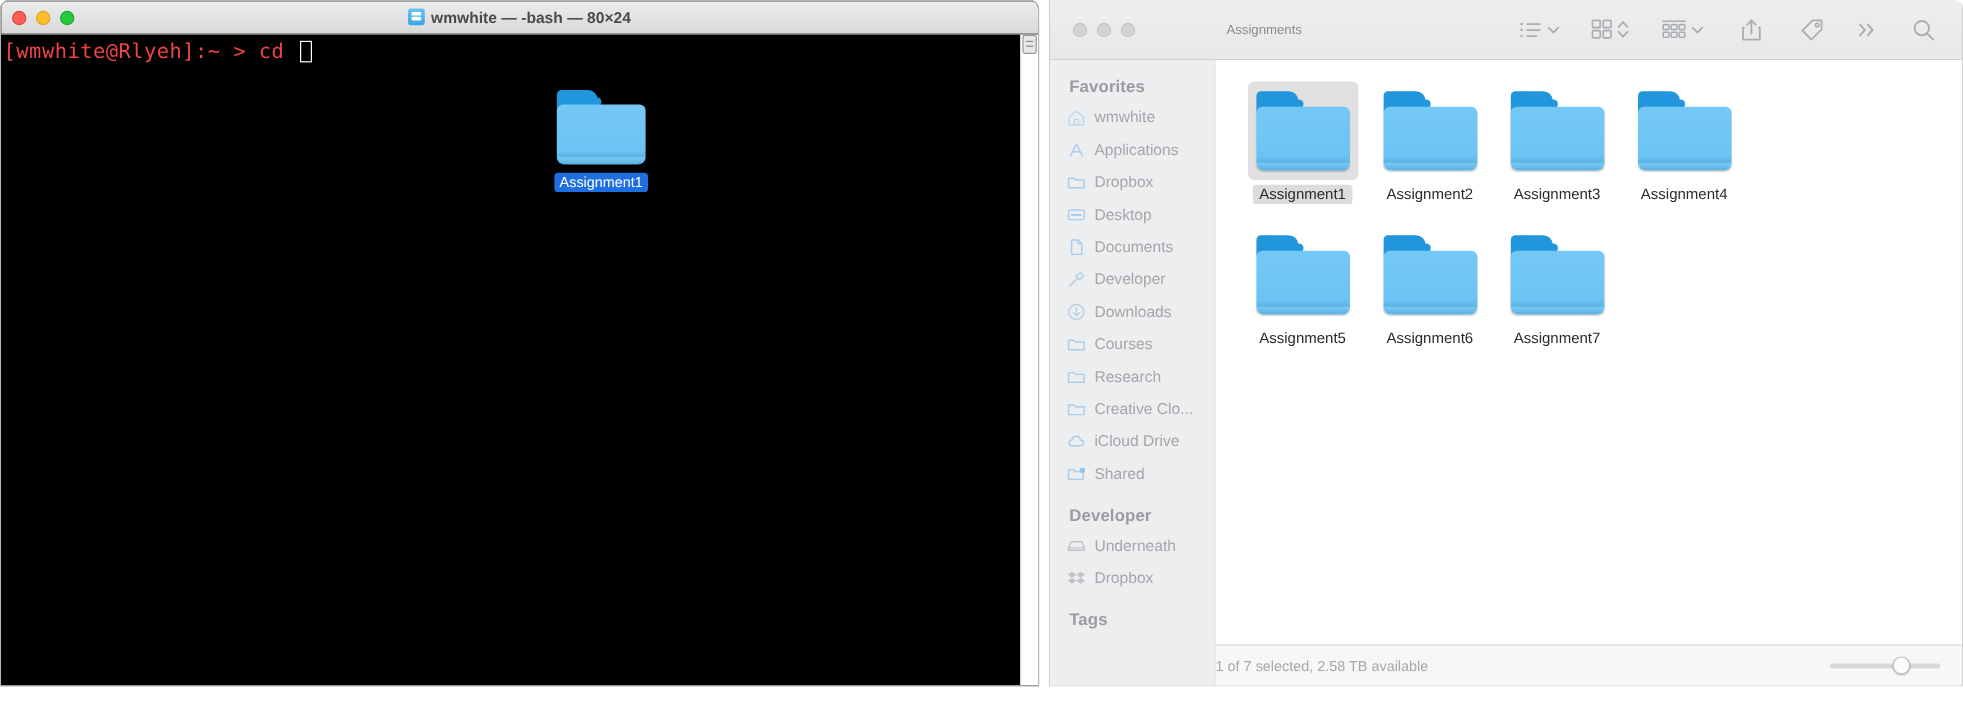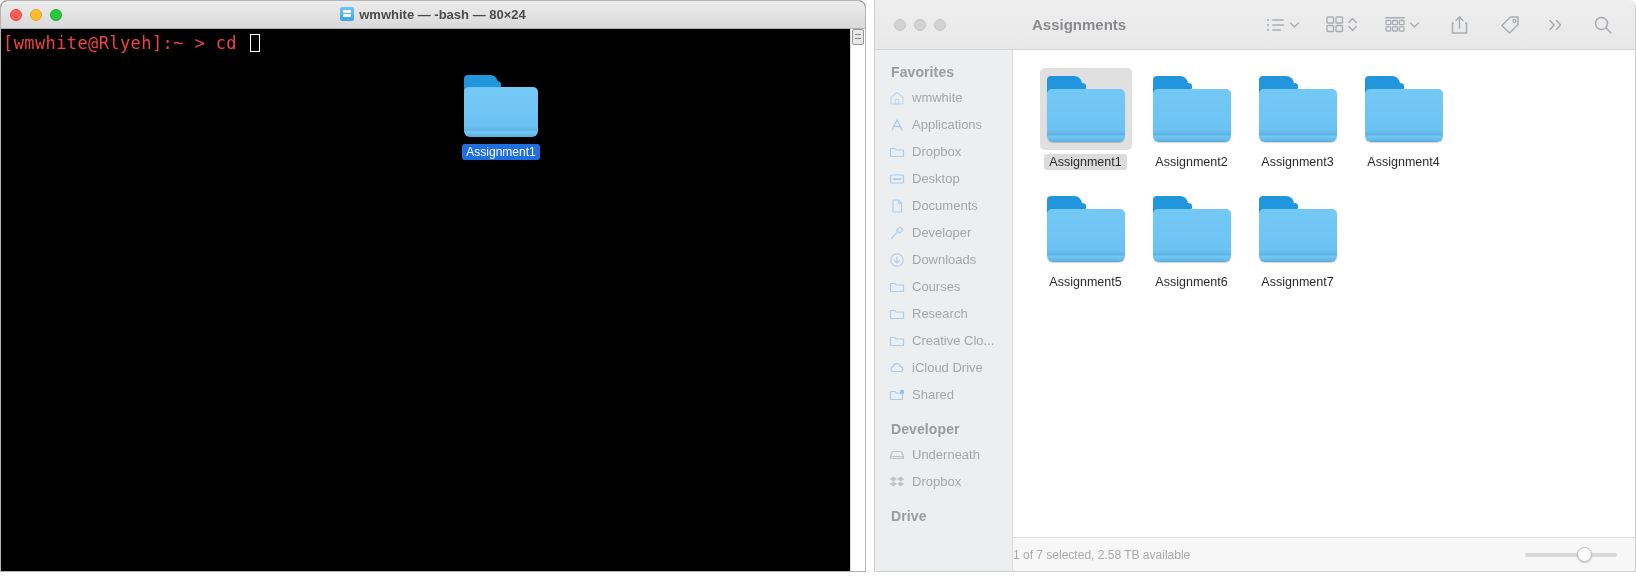--- a/index.html
+++ b/index.html
@@ -113,22 +113,22 @@
   }
   .finder-toolbar {
     position: absolute; left: 0; top: 0; right: 0; height: 50px;
     background: linear-gradient(to bottom, #eeeeee, #e8e8e8);
     border-bottom: 1px solid #d3d3d3;
     display: flex; align-items: center;
   }
   .finder-traffic { display: flex; gap: 8px; margin-left: 19px; width: 112px; }
   .tl-off { background: #d2d2d2; border: 0.5px solid #c6c6c6; }
   .finder-title {
-    font-size: 15px; font-weight: bold; color: #8a8a8e;
-    margin-left: 26px; white-space: nowrap;
+    font-size: 11px; font-weight: normal; color: #8a8a8e;
+    margin-left: 16px; white-space: nowrap;
   }
   .tb-spacer { flex: 1; }
   .tb-group { display: flex; align-items: center; gap: 6px; }
   .tb-btn {
     display: flex; align-items: center; gap: 3px;
     padding: 4px 2px; border-radius: 4px;
   }
   .icon-sv { display: block; }
 
   
@@ -421,21 +421,21 @@
       <div class="side-item">
         <svg class="side-icon" viewBox="0 0 16 16">
           <path d="M4.3 2.5 L8 5 L4.3 7.5 L0.8 5 Z" fill="#c3c3c7"></path>
           <path d="M11.7 2.5 L15.2 5 L11.7 7.5 L8 5 Z" fill="#c3c3c7"></path>
           <path d="M4.3 12.5 L8 10 L4.3 7.5 L0.8 10 Z" fill="#c3c3c7"></path>
           <path d="M11.7 12.5 L15.2 10 L11.7 7.5 L8 10 Z" fill="#c3c3c7"></path>
         </svg>
         <span>Dropbox</span>
       </div>
 
-      <div class="side-section" style="padding-top:13px;">Drive</div>
+      <div class="side-section" style="padding-top:13px;">Tags</div>
     </div>
 
     <div class="content">
       <div class="grid">
 
         <div class="grid-item selected">
           <div class="grid-thumb">
             <div class="folder" style="width:78px;height:66px;">
               <div class="tab"></div>
                 <div class="front"></div>

